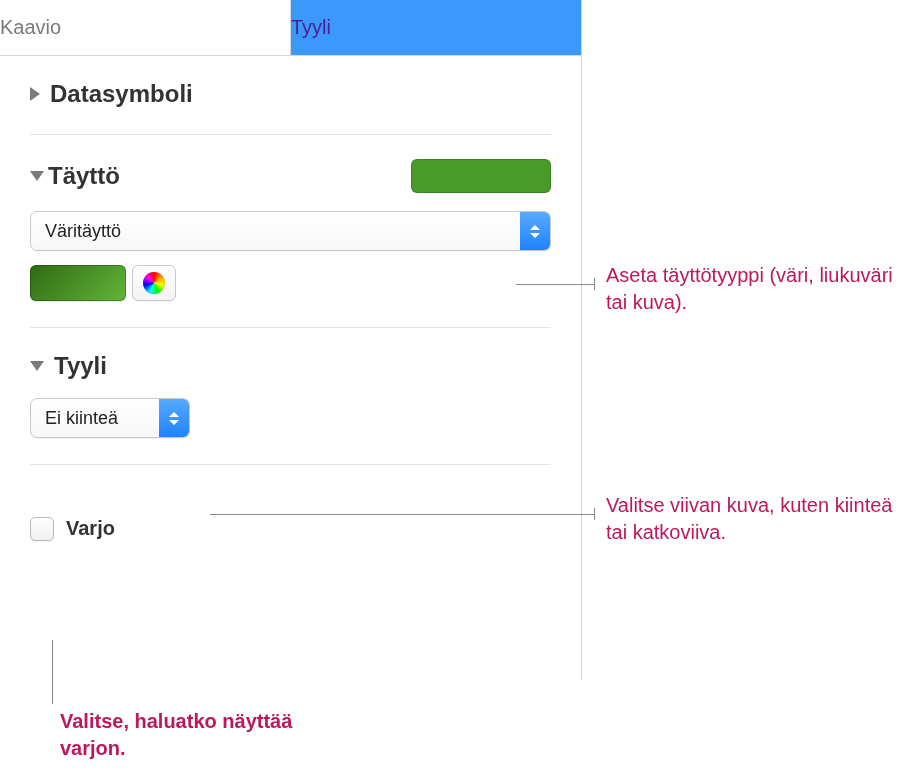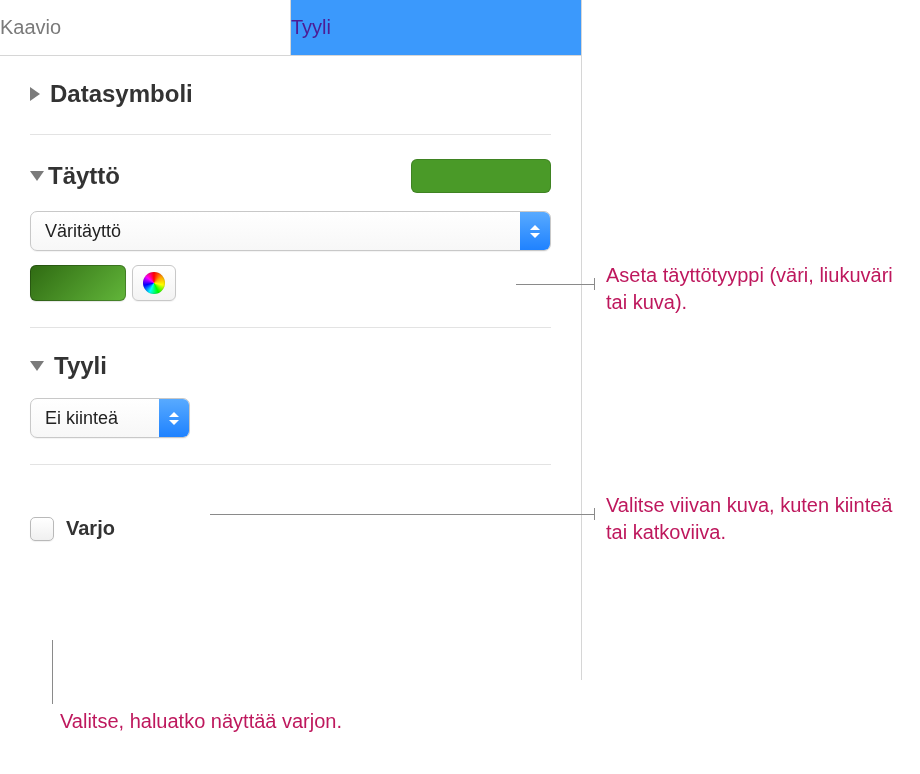--- a/index.html
+++ b/index.html
@@ -274,15 +274,15 @@
   <span>Aseta täyttötyyppi (väri, liukuväri tai kuva).</span>
 </div>
 
 <div class="leader" style="left:210px; top:514px; width:384px;"></div>
 <div class="leader-tick" style="left:594px; top:508px;"></div>
 <div class="callout" style="left:606px; top:492px; width:290px;">
   <span>Valitse viivan kuva, kuten kiinteä tai katkoviiva.</span>
 </div>
 
 <div class="leader-v" style="left:52px; top:640px; height:64px;"></div>
-<div class="callout" style="left:60px; top:708px; width:300px;">
+<div class="callout" style="left:60px; top:708px; width:300px;font-weight:bold;">
   <span>Valitse, haluatko näyttää varjon.</span>
 </div>
 
 </body></html>

